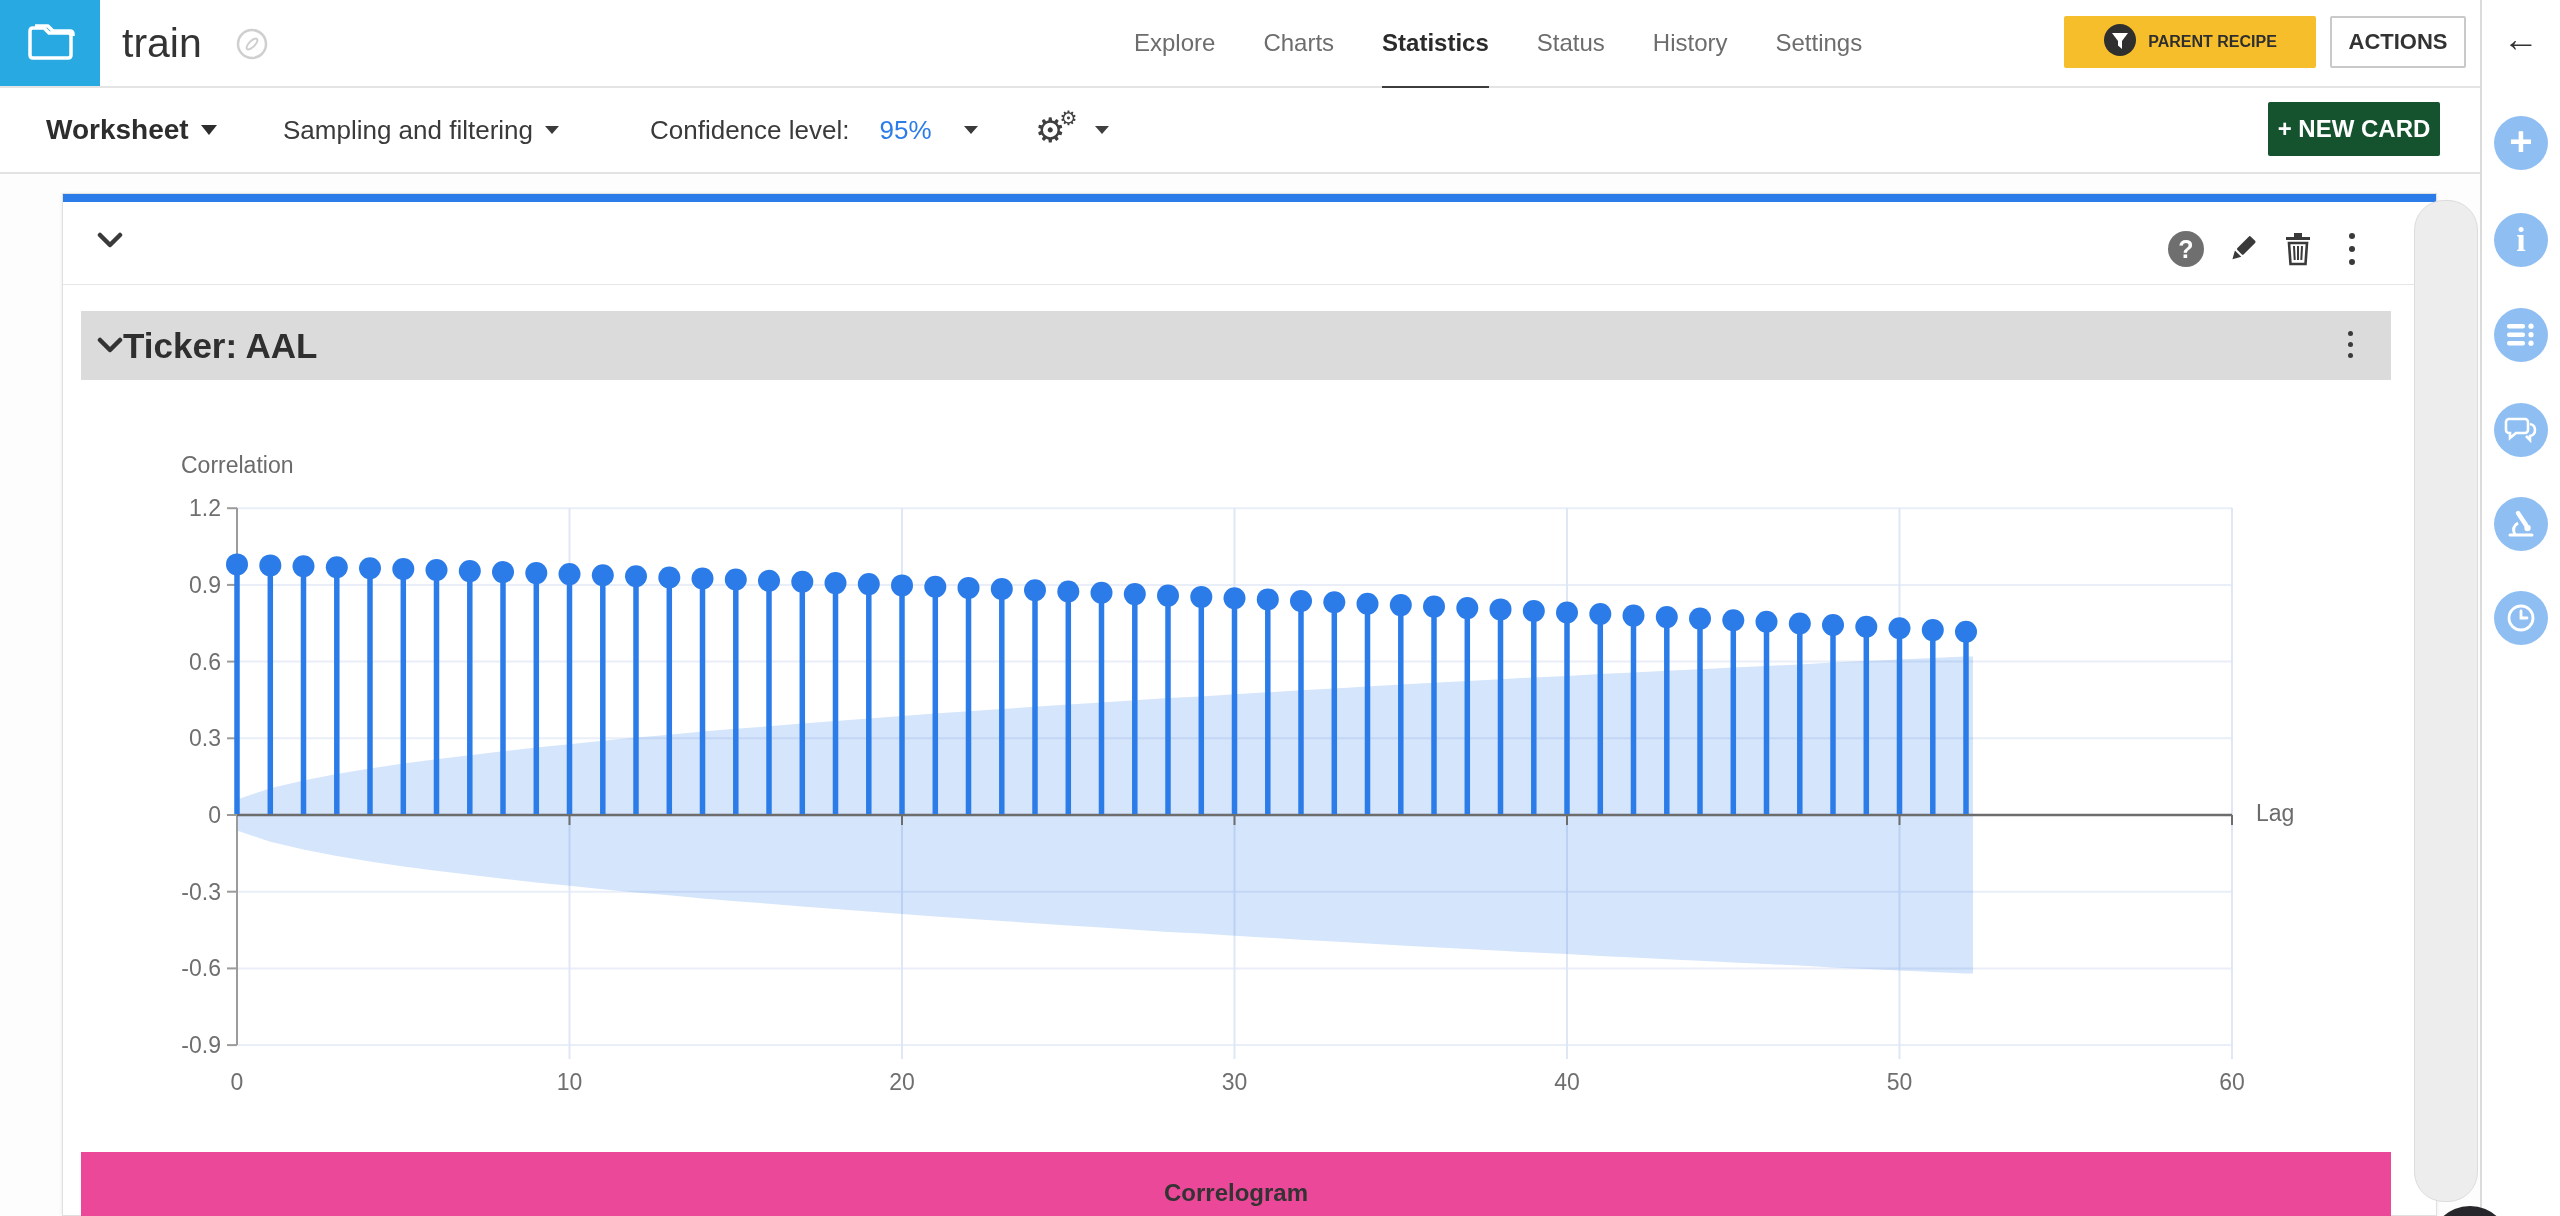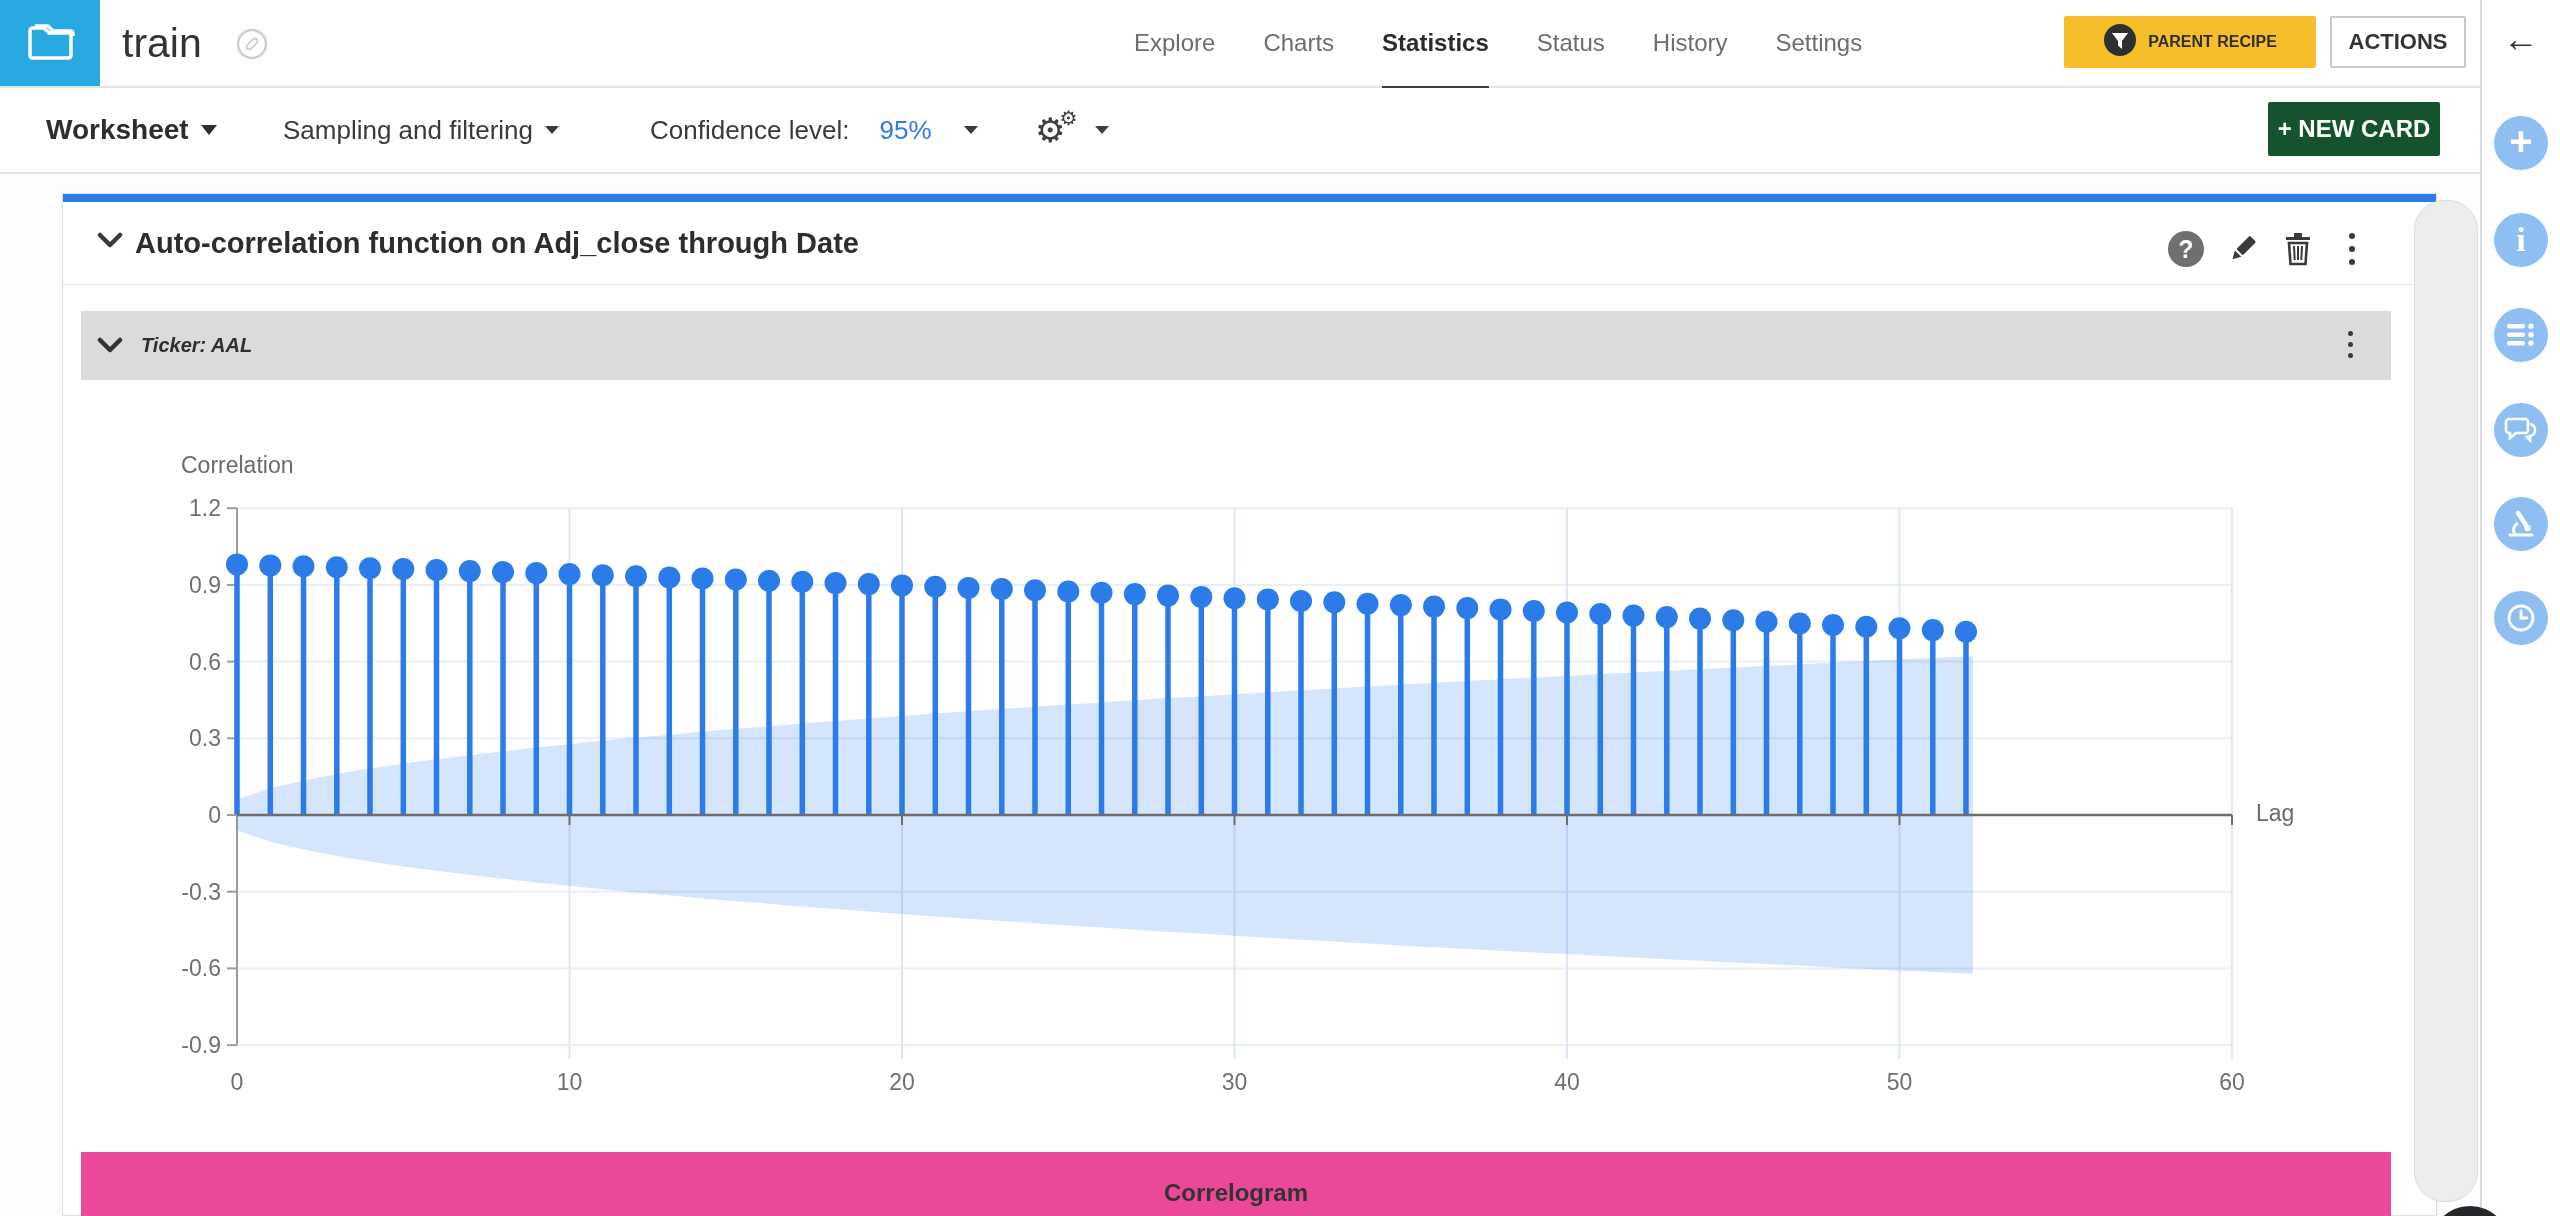--- a/index.html
+++ b/index.html
@@ -57,21 +57,21 @@
   .icon-btn{position:absolute;top:28px;width:38px;height:38px;display:flex;align-items:center;
             justify-content:center;cursor:pointer;}
   .help-circle{width:36px;height:36px;border-radius:50%;background:#6f6f6f;color:#fff;
                font-size:25px;font-weight:bold;display:flex;align-items:center;justify-content:center;}
   .kebab{display:flex;flex-direction:column;gap:7px;align-items:center;}
   .kebab i{width:6px;height:6px;border-radius:50%;background:#3a3a3a;}
 
   .group-bar{position:absolute;left:18px;top:117px;width:2310px;height:69px;background:#dbdbdb;
              display:flex;align-items:center;}
   .group-chevron{margin-left:16px;cursor:pointer;display:flex;}
-  .group-title{margin-left:18px;font-size:20px;font-weight:bold;color:#2f2f2f;font-style:italic;}
+  .group-title{font-size:35px;font-weight:bold;color:#2f2f2f;}
   .group-kebab{position:absolute;right:38px;top:20px;cursor:pointer;}
 
   .section-footer{position:absolute;left:18px;top:958px;width:2310px;height:81px;background:#ec4899;
                   display:flex;align-items:center;justify-content:center;
                   font-size:24px;font-weight:bold;color:#333;}
 
   
   #acf-chart{position:absolute;left:0;top:0;pointer-events:none;z-index:3;}
   .axis-label{position:absolute;font-size:23px;color:#6b6b6b;z-index:3;}
   .ylabel{left:181px;top:452px;}
@@ -158,21 +158,20 @@
 
   <section class="card">
     <div class="card-topbar"></div>
 
     <div class="card-header">
       <span class="card-chevron">
         <svg width="28" height="18" viewBox="0 0 28 18">
           <polyline points="4,3 14,13 24,3" fill="none" stroke="#3a3a3a" stroke-width="4.5" stroke-linecap="round" stroke-linejoin="round"></polyline>
         </svg>
       </span>
-      <h1 class="card-title" style="margin:0;">Auto-correlation function on Adj_close through Date</h1>
 
       <span class="icon-btn" style="left:2104px;">
         <span class="help-circle">?</span>
       </span>
       <span class="icon-btn" style="left:2160px;">
         <svg width="36" height="36" viewBox="0 0 36 36">
           <g transform="rotate(45 18 18)">
             <rect x="14" y="3" width="9" height="19" rx="1.5" fill="#3a3a3a"></rect>
             <path d="M14 24 l4.5 8 l4.5 -8 z" fill="#3a3a3a"></path>
           </g>

